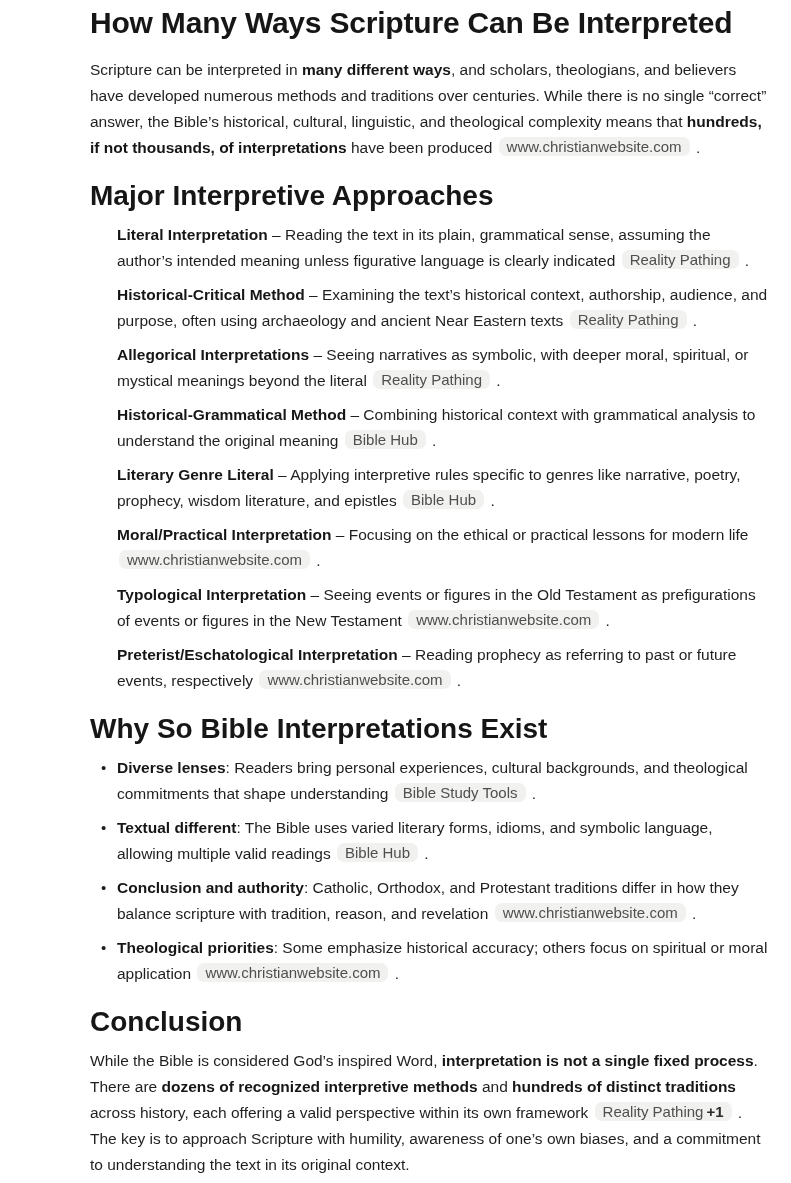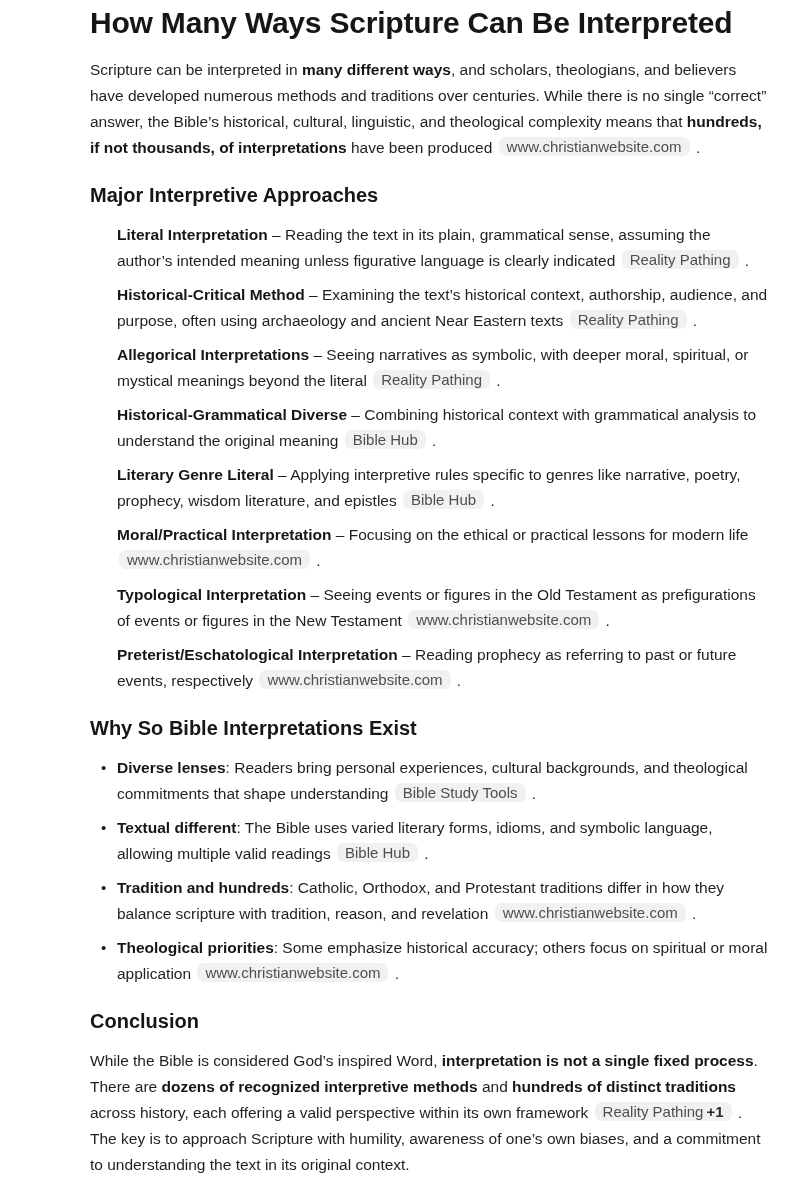--- a/index.html
+++ b/index.html
@@ -13,21 +13,21 @@
   main { padding: 8px 22px 24px 90px; }
   h1 {
     font-size: 30px;
     line-height: 30px;
     font-weight: 700;
     letter-spacing: -0.2px;
     color: var(--heading-text, #161616);
     margin: 0 0 19px 0;
   }
   h2 {
-    font-size: 20px;
+    font-size: 28px;
     line-height: 25px;
     font-weight: 700;
     color: var(--heading-text, #161616);
     margin: 22px 0 14px 0;
   }
   p.para {
     font-size: 15.5px;
     line-height: 26px;
     margin: 0 0 16px 0;
   }
@@ -75,40 +75,40 @@
 
   <h1>How Many Ways Scripture Can Be Interpreted</h1>
 
   <p class="para">Scripture can be interpreted in <strong>many different ways</strong>, and scholars, theologians, and believers have developed numerous methods and traditions over centuries. While there is no single “correct” answer, the Bible’s historical, cultural, linguistic, and theological complexity means that <strong>hundreds, if not thousands, of interpretations</strong> have been produced <span class="chip"><span class="chip-label">www.christianwebsite.com</span></span> .</p>
 
   <h2>Major Interpretive Approaches</h2>
   <div class="approaches">
     <p class="para"><strong>Literal Interpretation</strong> – Reading the text in its plain, grammatical sense, assuming the author’s intended meaning unless figurative language is clearly indicated <span class="chip"><span class="chip-label">Reality Pathing</span></span> .</p>
     <p class="para"><strong>Historical-Critical Method</strong> – Examining the text’s historical context, authorship, audience, and purpose, often using archaeology and ancient Near Eastern texts <span class="chip"><span class="chip-label">Reality Pathing</span></span> .</p>
     <p class="para"><strong>Allegorical Interpretations</strong> – Seeing narratives as symbolic, with deeper moral, spiritual, or mystical meanings beyond the literal <span class="chip"><span class="chip-label">Reality Pathing</span></span> .</p>
-    <p class="para"><strong>Historical-Grammatical Diverse</strong> – Combining historical context with grammatical analysis to understand the original meaning <span class="chip"><span class="chip-label">Bible Hub</span></span> .</p>
+    <p class="para"><strong>Historical-Grammatical Method</strong> – Combining historical context with grammatical analysis to understand the original meaning <span class="chip"><span class="chip-label">Bible Hub</span></span> .</p>
     <p class="para"><strong>Literary Genre Literal</strong> – Applying interpretive rules specific to genres like narrative, poetry, prophecy, wisdom literature, and epistles <span class="chip"><span class="chip-label">Bible Hub</span></span> .</p>
     <p class="para"><strong>Moral/Practical Interpretation</strong> – Focusing on the ethical or practical lessons for modern life <span class="chip"><span class="chip-label">www.christianwebsite.com</span></span> .</p>
     <p class="para"><strong>Typological Interpretation</strong> – Seeing events or figures in the Old Testament as prefigurations of events or figures in the New Testament <span class="chip"><span class="chip-label">www.christianwebsite.com</span></span> .</p>
     <p class="para"><strong>Preterist/Eschatological Interpretation</strong> – Reading prophecy as referring to past or future events, respectively <span class="chip"><span class="chip-label">www.christianwebsite.com</span></span> .</p>
   </div>
 
   <h2>Why So Bible Interpretations Exist</h2>
   <ul class="reasons">
     <li>
       <span class="bullet">•</span>
       <span><strong>Diverse lenses</strong>: Readers bring personal experiences, cultural backgrounds, and theological commitments that shape understanding <span class="chip"><span class="chip-label">Bible Study Tools</span></span> .</span>
     </li>
     <li>
       <span class="bullet">•</span>
       <span><strong>Textual different</strong>: The Bible uses varied literary forms, idioms, and symbolic language, allowing multiple valid readings <span class="chip"><span class="chip-label">Bible Hub</span></span> .</span>
     </li>
     <li>
       <span class="bullet">•</span>
-      <span><strong>Tradition and hundreds</strong>: Catholic, Orthodox, and Protestant traditions differ in how they balance scripture with tradition, reason, and revelation <span class="chip"><span class="chip-label">www.christianwebsite.com</span></span> .</span>
+      <span><strong>Conclusion and authority</strong>: Catholic, Orthodox, and Protestant traditions differ in how they balance scripture with tradition, reason, and revelation <span class="chip"><span class="chip-label">www.christianwebsite.com</span></span> .</span>
     </li>
     <li>
       <span class="bullet">•</span>
       <span><strong>Theological priorities</strong>: Some emphasize historical accuracy; others focus on spiritual or moral application <span class="chip"><span class="chip-label">www.christianwebsite.com</span></span> .</span>
     </li>
   </ul>
 
   <div class="conclusion">
     <h2>Conclusion</h2>
     <p class="para">While the Bible is considered God’s inspired Word, <strong>interpretation is not a single fixed process</strong>. There are <strong>dozens of recognized interpretive methods</strong> and <strong>hundreds of distinct traditions</strong> across history, each offering a valid perspective within its own framework <span class="chip"><span class="chip-label">Reality Pathing</span><span class="chip-plus">+1</span></span> . The key is to approach Scripture with humility, awareness of one’s own biases, and a commitment to understanding the text in its original context.</p>

